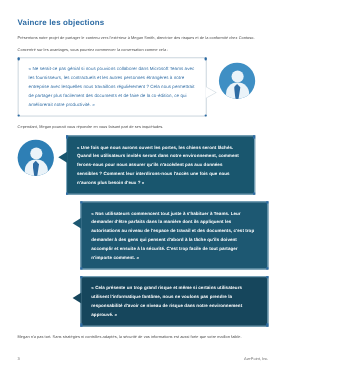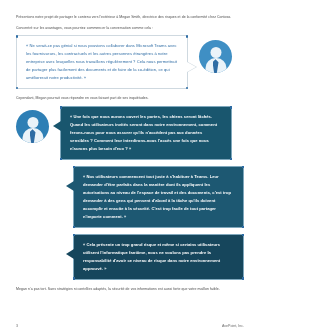--- a/index.html
+++ b/index.html
@@ -139,20 +139,21 @@
   }
   .page-num{color:#6b6b6b;font-size:3.6px;}
   .brand{color:#6b6b6b;font-size:3.6px;}
   .spacer{height:6px;}
 </style>
 </head>
 <body>
 
 <div class="page">
 
+  <h1 class="title">Vaincre les objections</h1>
 
   <p class="para">Présentons notre projet de partager le contenu vers l'extérieur à Megan Smith, directrice des risques et de la conformité chez Contoso.</p>
   <p class="para tight">Concentré sur les avantages, vous pourriez commencer la conversation comme cela :</p>
 
   <div class="row">
     <div class="bubble-light" style="width:172px;min-height:44px;">
       <span class="dot tl"></span>
       <span class="dot tr"></span>
       <span class="dot bl"></span>
       <span class="dot br"></span>

